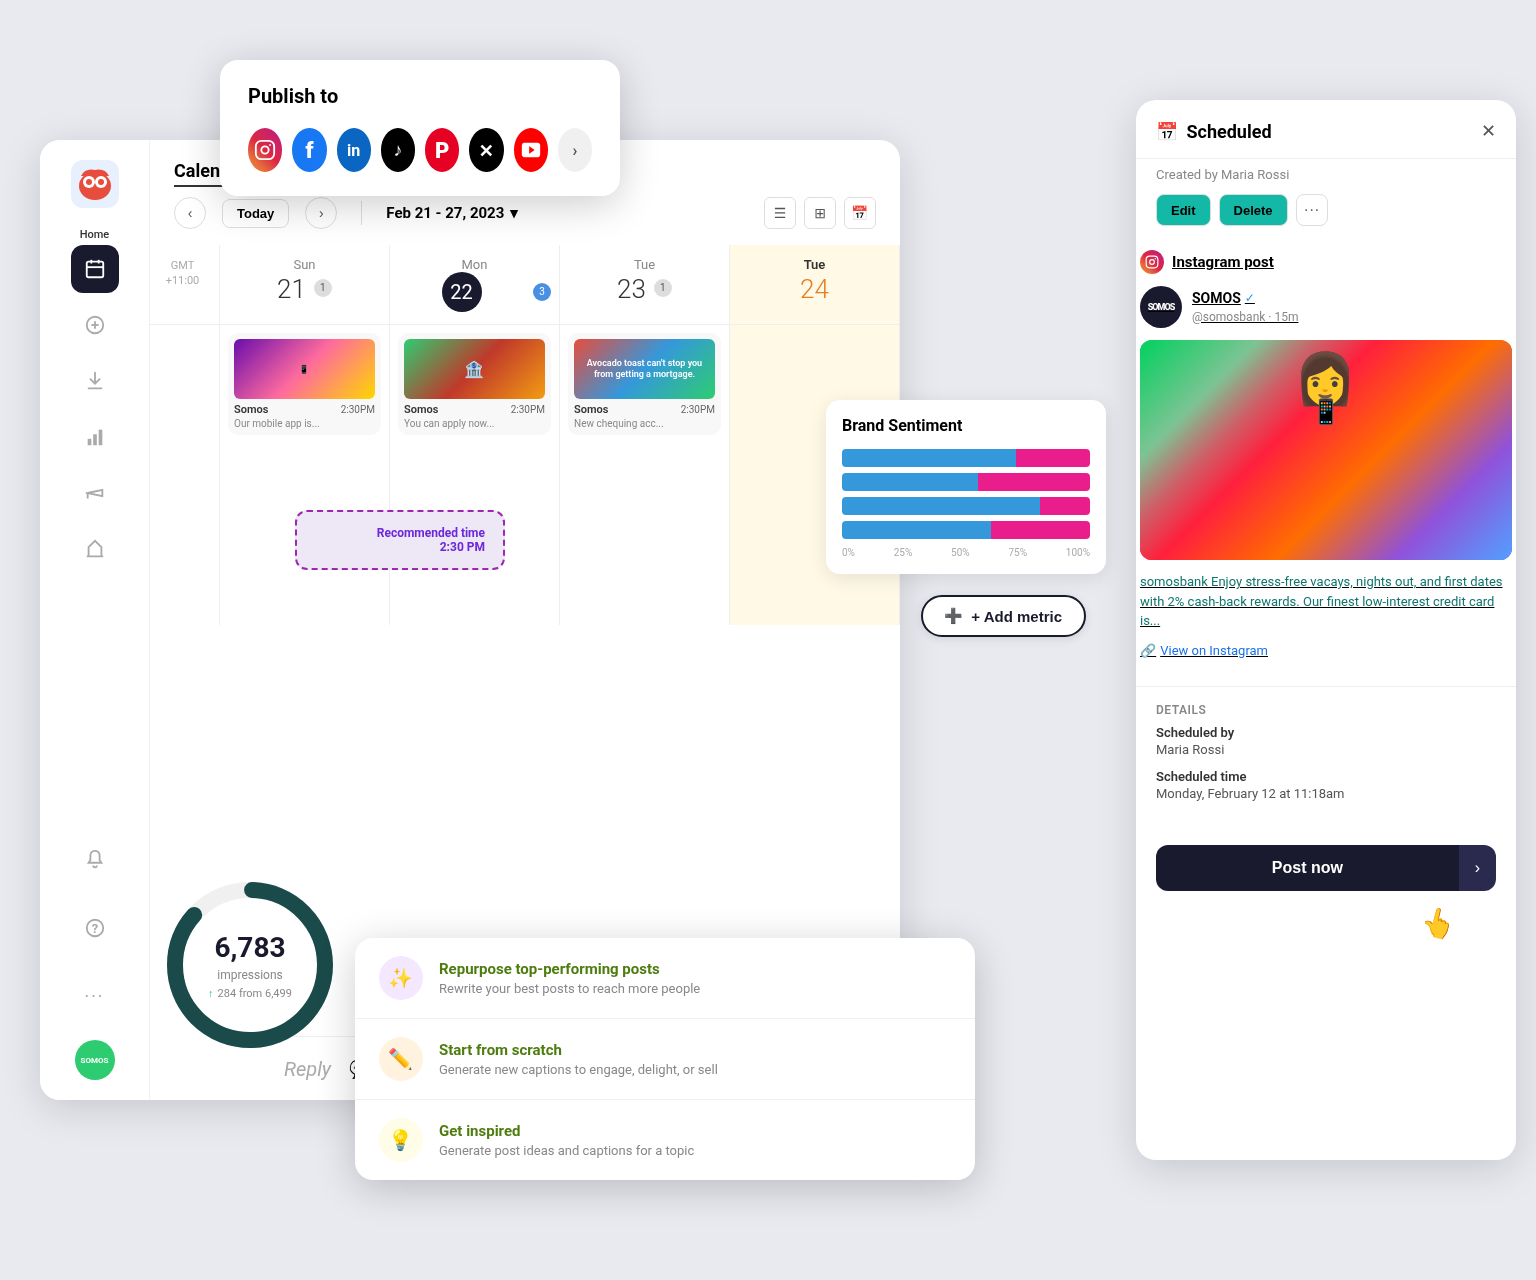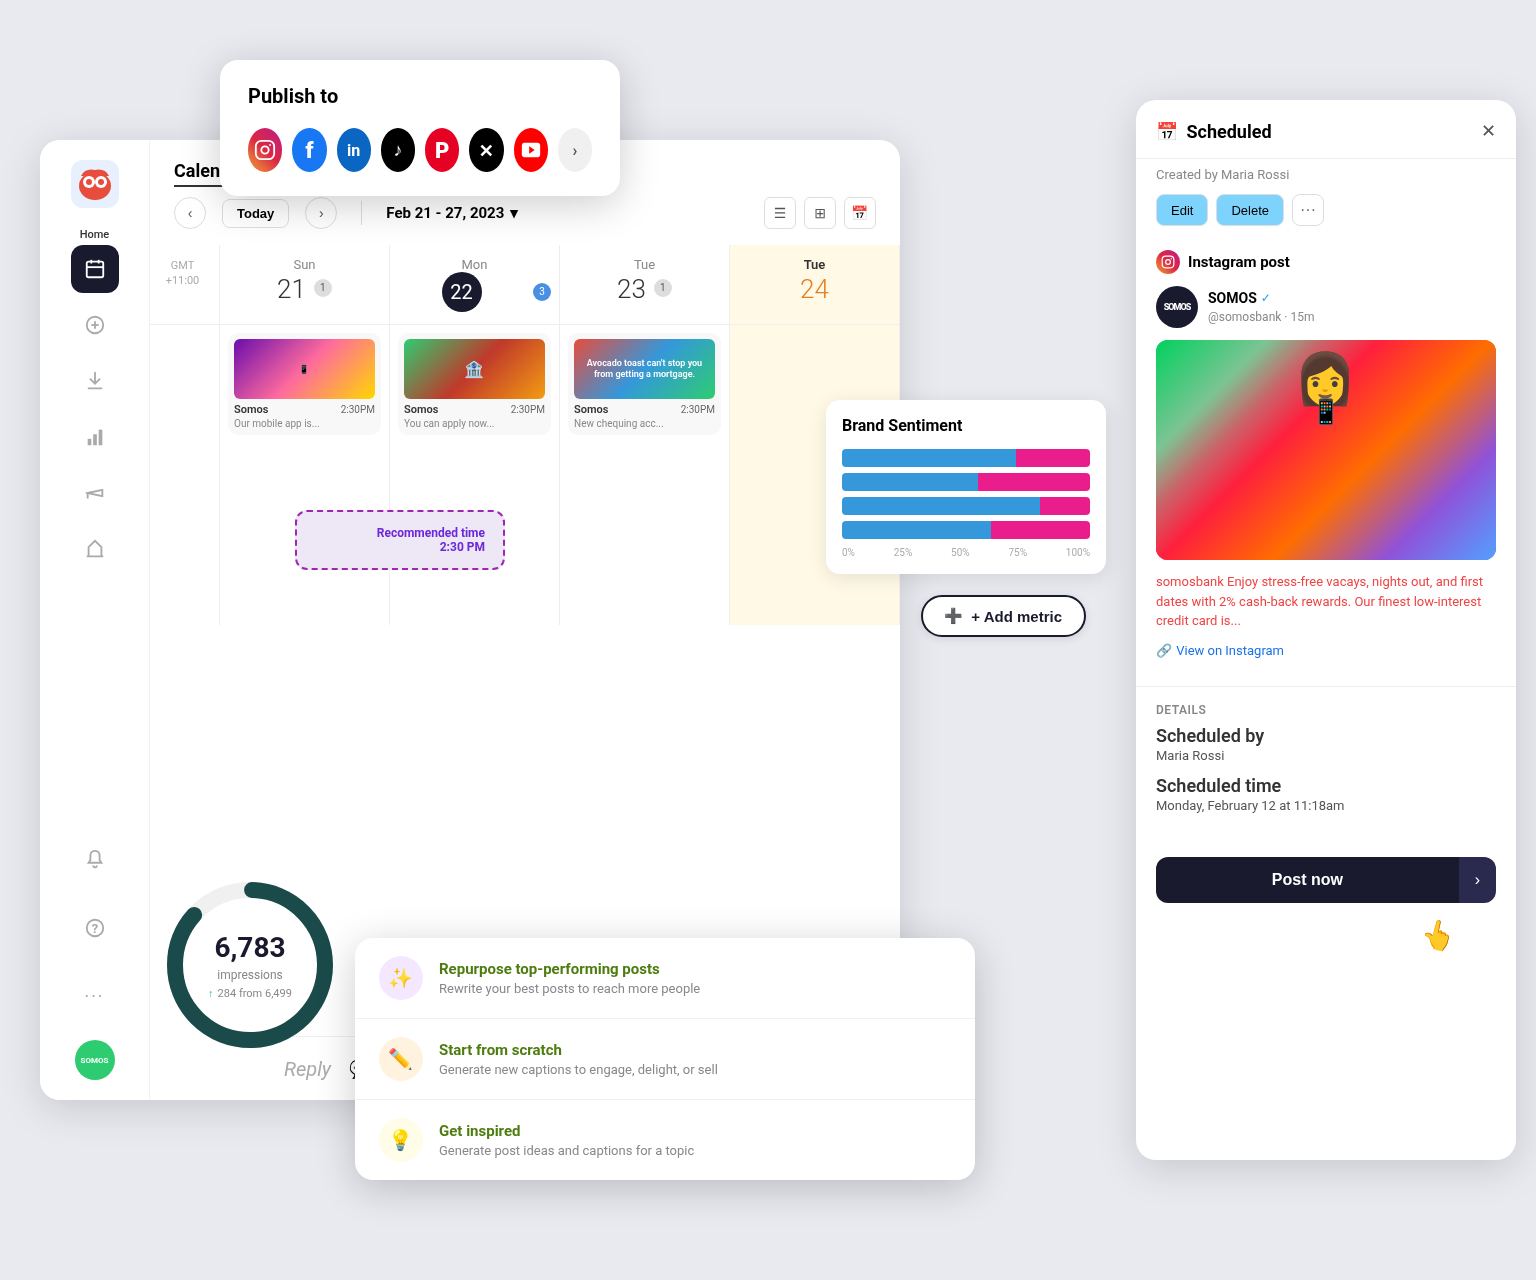--- a/index.html
+++ b/index.html
@@ -339,38 +339,39 @@
       color: #888;
       padding: 8px 20px 0;
     }
     .detail-actions {
       display: flex;
       gap: 8px;
       padding: 12px 20px;
     }
     .action-btn {
       border: 1.5px solid #ddd;
-      background: #7dd3fc;
+      background: #14b8a6;
       padding: 6px 14px;
       border-radius: 8px;
       font-size: 13px;
       cursor: pointer;
-      font-weight: 400;
+      font-weight: 700;
     }
     .action-btn-dots {
       width: 32px; height: 32px;
       border: 1.5px solid #ddd;
       background: #fff;
       border-radius: 8px;
       cursor: pointer;
       display: flex; align-items: center; justify-content: center;
       font-size: 16px; color: #666;
     }
     .insta-section {
-      padding: 12px 20px;
+      padding: 12px 4px;
+      text-decoration: underline;
     }
     .insta-label {
       display: flex; align-items: center; gap: 8px;
       margin-bottom: 12px;
     }
     .insta-icon-sm {
       width: 24px; height: 24px;
       border-radius: 50%;
       background: linear-gradient(45deg, #f09433, #e6683c, #dc2743, #cc2366, #bc1888);
       display: flex; align-items: center; justify-content: center;
@@ -407,21 +408,21 @@
       height: 220px;
       border-radius: 12px;
       overflow: hidden;
       margin-bottom: 12px;
       background: linear-gradient(135deg, #00c853, #e91e63, #ff6d00, #7c4dff);
       position: relative;
       display: flex; align-items: center; justify-content: center;
     }
     .post-caption {
       font-size: 13px;
-      color: #ef4444;
+      color: #0f766e;
       line-height: 1.5;
       margin-bottom: 12px;
     }
     .view-link {
       color: #1a73e8;
       font-size: 13px;
       text-decoration: none;
       display: flex; align-items: center; gap: 4px;
       margin-bottom: 16px;
     }
@@ -434,21 +435,21 @@
       font-weight: 600;
       color: #888;
       margin-bottom: 8px;
       text-transform: uppercase;
       letter-spacing: 0.5px;
     }
     .details-item {
       margin-bottom: 12px;
     }
     .details-item-label {
-      font-size: 18px;
+      font-size: 13px;
       font-weight: 600;
       color: #333;
       margin-bottom: 2px;
     }
     .details-item-value {
       font-size: 13px;
       color: #555;
     }
     .tags-row {
       display: flex; gap: 8px; flex-wrap: wrap;

